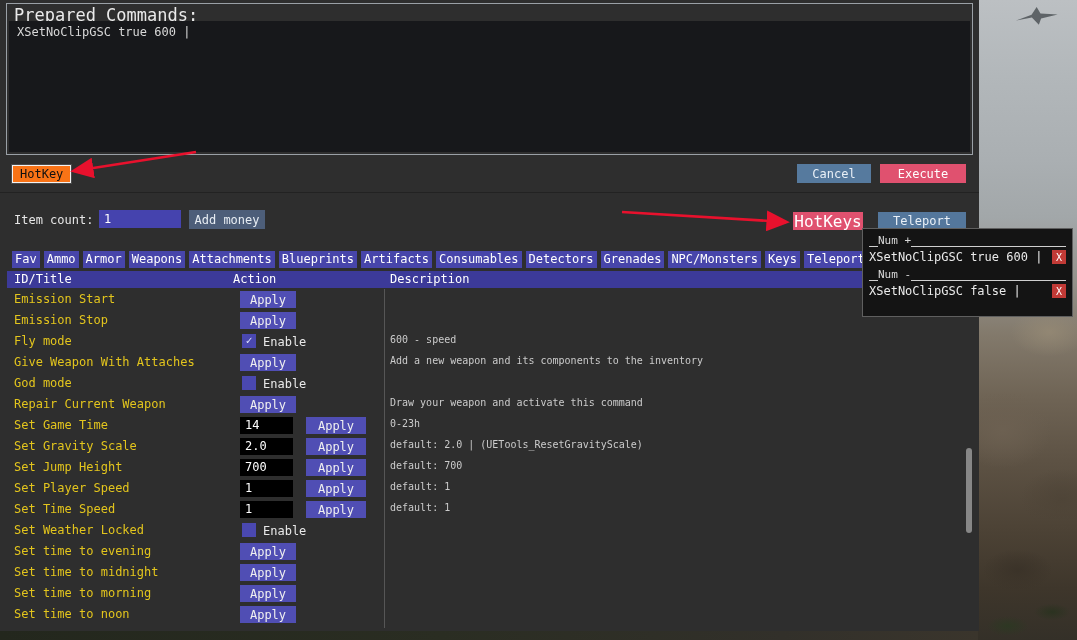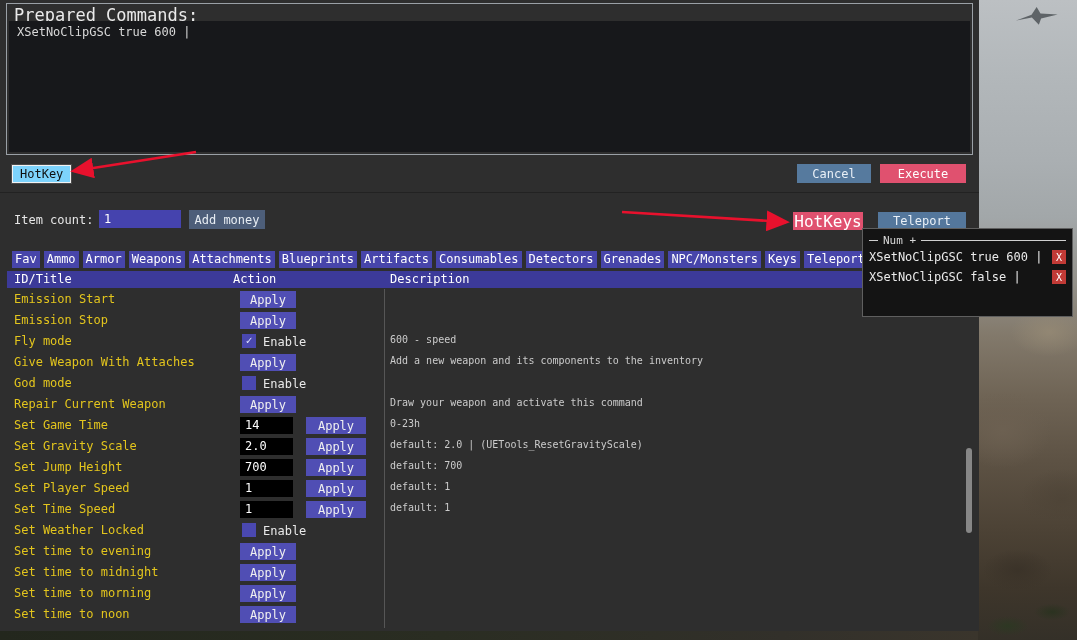--- a/index.html
+++ b/index.html
@@ -40,21 +40,21 @@
   .prepared-textarea {
     position: absolute; left: 2px; right: 2px; top: 17px; bottom: 2px;
     background: #17181b; color: #d9d9d9; font-size: 12px; padding: 4px 8px;
     white-space: pre; overflow: hidden;
   }
 
   button { font-family: inherit; cursor: pointer; }
 
   .hotkey-btn {
     position: absolute; left: 12px; top: 165px; height: 18px; padding: 0 7px;
-    background: #7dd3fc; color: #101010; font-size: 12px;
+    background: #f97316; color: #101010; font-size: 12px;
     border: 1px solid #f2f2f2; box-shadow: 0 0 0 1px #4a4a4a;
   }
   .cancel-btn { position: absolute; left: 797px; top: 164px; width: 74px; height: 19px; background: #567a9e; color: #e9f0f7; font-size: 12px; border: none; }
   .execute-btn { position: absolute; left: 880px; top: 164px; width: 86px; height: 19px; background: #e0516f; color: #ffffff; font-size: 12px; border: none; }
 
   .section-divider { position: absolute; left: 0; top: 192px; width: 979px; height: 1px; background: #222222; }
 
   .item-count-label { position: absolute; left: 14px; top: 213px; font-size: 12px; color: #e6e6e6; }
   .item-count-input {
     position: absolute; left: 99px; top: 210px; width: 82px; height: 18px;
@@ -84,21 +84,21 @@
   .cb-label { position: absolute; left: 30px; top: 3px; font-size: 12px; color: #e9e9e9; }
 
   .col-sep { position: absolute; left: 384px; top: 289px; width: 1px; height: 339px; background: #565656; }
   .scroll-thumb { position: absolute; left: 966px; top: 448px; width: 6px; height: 85px; background: #878787; border-radius: 3px; }
 
   
   .hotkeys-popup {
     position: absolute; left: 862px; top: 228px; width: 211px; height: 89px; z-index: 5;
     background: #141414; border: 1px solid #5f5f5f; padding: 4px 6px;
   }
-  .key-sep { display: flex; align-items: center; gap: 5px; height: 14px; color: #d8d8d8; font-size: 11px; }
+  .key-sep { display: flex; align-items: flex-end; height: 14px; color: #d8d8d8; font-size: 11px; }
   .sep-line { height: 1px; background: #cfcfcf; }
   .sep-line.short { width: 9px; } .sep-line.grow { flex: 1; }
   .key-row { display: flex; align-items: center; height: 20px; gap: 6px; font-size: 12px; color: #eaeaea; }
   .key-cmd { flex: 1; white-space: nowrap; }
   .key-remove { width: 14px; height: 14px; flex: 0 0 14px; background: #c13a36; color: #ffffff; font-size: 10px; line-height: 13px; border: none; padding: 0; text-align: center; }
 
   .arrows { position: absolute; left: 0; top: 0; width: 1077px; height: 640px; z-index: 10; pointer-events: none; }
 </style>
 </head>
 <body>
@@ -285,20 +285,25 @@
   <div class="hotkeys-popup">
       <div class="key-sep">
         <span class="sep-line short"></span>
         <span class="sep-label">Num +</span>
         <span class="sep-line grow"></span>
       </div>
       <div class="key-row">
         <span class="key-cmd">XSetNoClipGSC true 600 |</span>
         <button class="key-remove">X</button>
       </div>
+      <div class="key-sep">
+        <span class="sep-line short"></span>
+        <span class="sep-label">Num -</span>
+        <span class="sep-line grow"></span>
+      </div>
       <div class="key-row">
         <span class="key-cmd">XSetNoClipGSC false |</span>
         <button class="key-remove">X</button>
       </div>
     </div>
 
   <svg class="arrows" viewBox="0 0 1077 640">
     <defs>
       <marker id="arrhead" markerWidth="9" markerHeight="8" refX="7.5" refY="4" orient="auto">
         <path d="M0,0 L9,4 L0,8 z" fill="#e8112d"></path>

